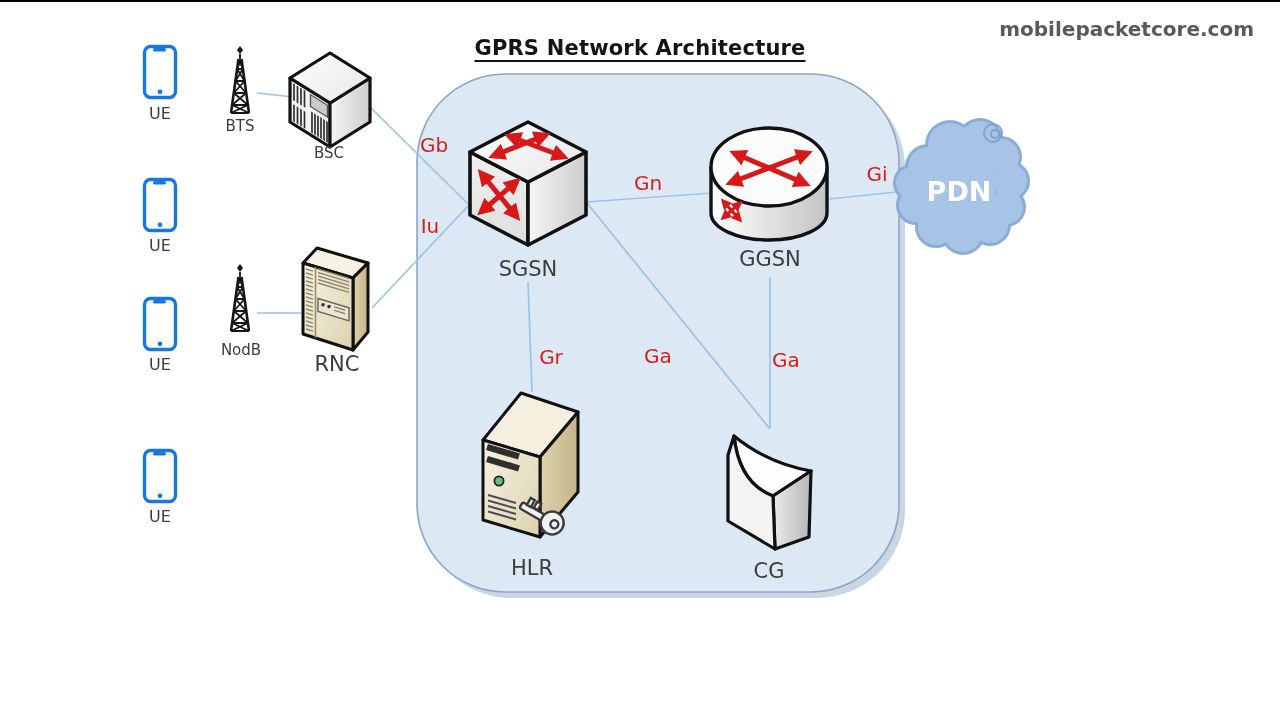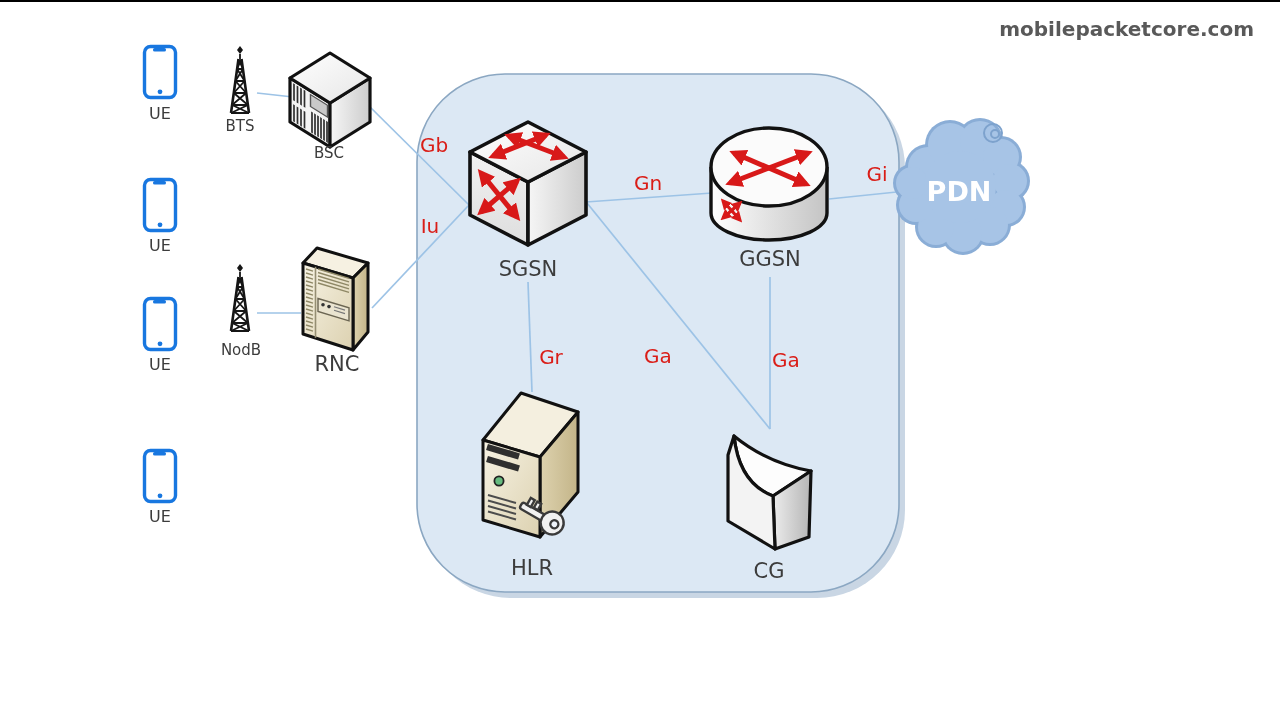--- a/index.html
+++ b/index.html
@@ -20,20 +20,21 @@
   .edge{stroke:#9dc3e6;stroke-width:1.7;fill:none;}
   .ink{stroke:#111;stroke-linejoin:round;}
   .rarrow{stroke:#d81919;fill:none;}
   .vent{stroke:#8f8866;stroke-width:1.4;}
 </style>
 </head>
 <body>
 
 <div class="stage">
   <div class="topline"></div>
+  <div class="title"><span>GPRS Network Architecture</span></div>
   <div class="watermark">mobilepacketcore.com</div>
 
   <svg class="diagram" width="1280" height="720" viewBox="0 0 1280 720">
     <defs>
       <linearGradient id="gTop" x1="0" y1="0" x2="1" y2="1">
         <stop offset="0" stop-color="#ffffff"></stop>
           <stop offset="1" stop-color="#e6e6e6"></stop>
       </linearGradient>
       <linearGradient id="gRight" x1="0" y1="0" x2="1" y2="0">
         <stop offset="0" stop-color="#f6f6f6"></stop>

